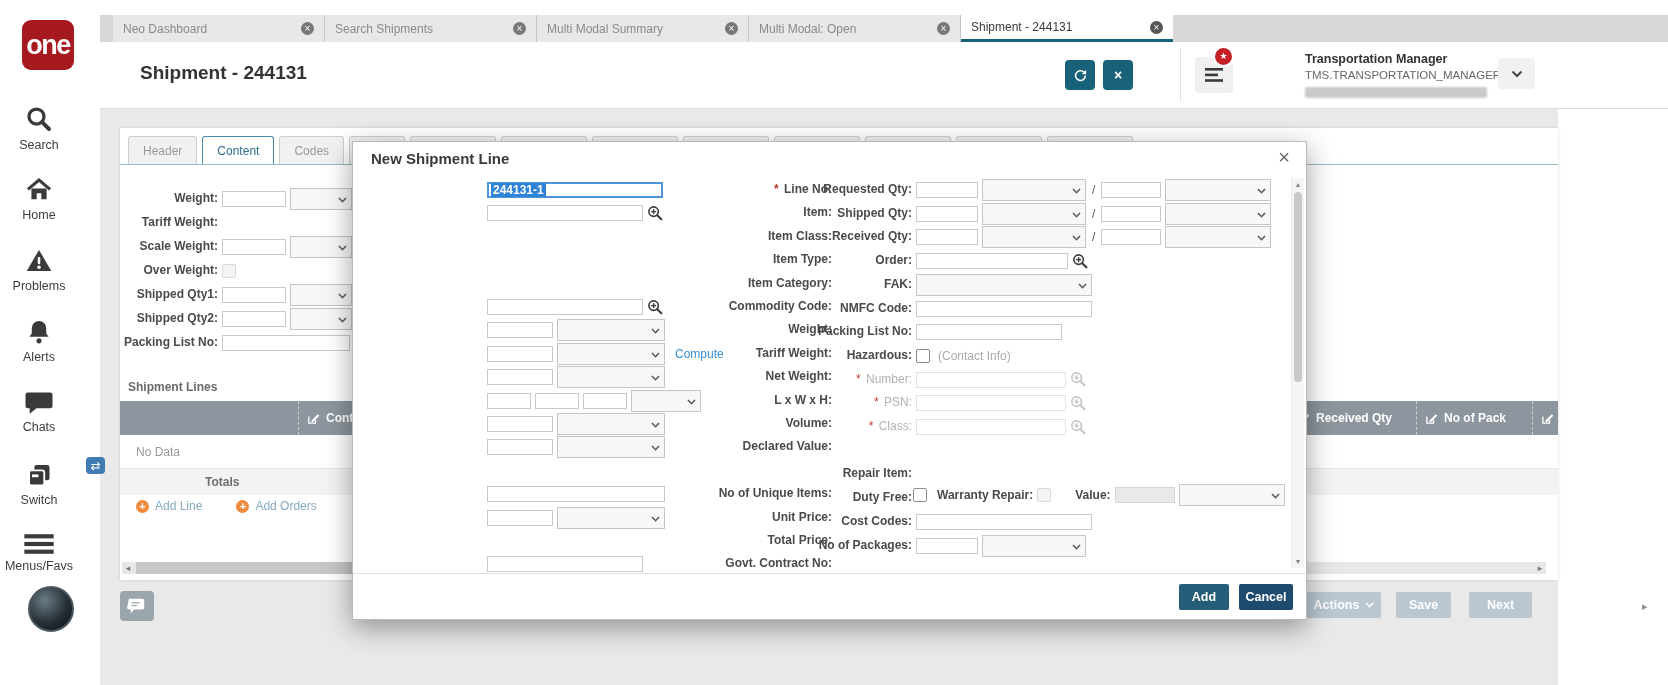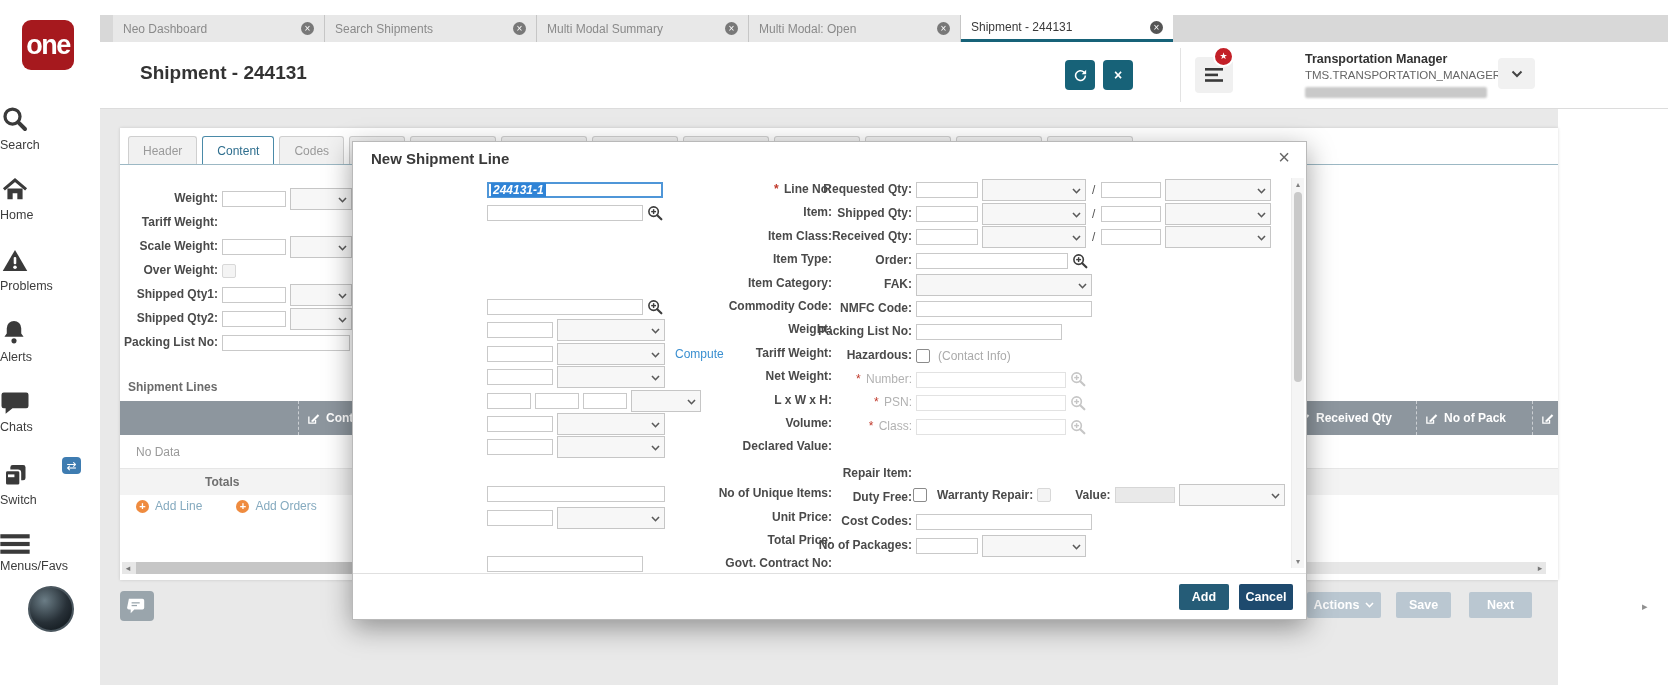--- a/index.html
+++ b/index.html
@@ -2,21 +2,21 @@
 <html><head>
 <meta charset="utf-8">
 <style>
   html,body{margin:0;padding:0;background:#cfcfcf;}
   .stage{position:relative;width:1668px;height:685px;background:#fff;overflow:hidden;
          font-family:"Liberation Sans",sans-serif;font-size:12px;color:#3c3c3c;}
   
   .sidebar{position:absolute;left:0;top:0;width:100px;height:685px;background:#fff;z-index:6;}
   .logo{position:absolute;left:22px;top:20px;width:52px;height:50px;background:#a6191e;border-radius:9px;
         color:#fff;display:flex;align-items:center;justify-content:center;font-size:27px;font-weight:bold;letter-spacing:-1.5px;cursor:pointer;}
-  .side-item{position:absolute;left:0;width:78px;color:#3d3d3d;cursor:pointer;}
+  .side-item{position:absolute;left:0;width:78px;text-align:center;color:#3d3d3d;cursor:pointer;}
   .side-item svg{display:block;margin:0 auto;}
   .side-label{font-size:12.5px;margin-top:1px;}
   .switch-badge{position:absolute;left:62px;top:-4px;width:19px;height:17px;background:#3e7cb1;border-radius:4px;
         color:#fff;display:flex;align-items:center;justify-content:center;}
   .avatar{position:absolute;left:28px;top:586px;width:42px;height:42px;border-radius:50%;
         background:radial-gradient(circle at 35% 30%,#6b7d86,#273037 55%,#10171c 90%);border:2px solid #4a565e;cursor:pointer;}
   
   .tabbar{position:absolute;left:100px;top:15px;width:1568px;height:27px;background:#d8d8d8;display:flex;
         padding-left:13px;box-sizing:border-box;z-index:5;}
   .mtab{width:212px;display:flex;align-items:center;gap:6px;padding:0 10px;box-sizing:border-box;background:#e8e8e8;
@@ -52,21 +52,21 @@
   .ptab.active{background:#fff;border-color:#4a8aa8;color:#2e6e8e;z-index:2;}
   .ptab.ghost{width:56px;}
   .ptabline{position:absolute;left:0;top:36px;width:1438px;border-top:1px solid #9cb8c4;}
   
   .f-row{position:absolute;left:0;width:100%;height:22px;}
   .f-label{position:absolute;top:3px;font-weight:bold;color:#4a4a4a;white-space:nowrap;}
   .f-row.rdis .f-label{color:#b2b2b2;font-weight:normal;}
   .req{color:#c0392b;margin-right:2px;}
   .f-comps{position:absolute;top:0;height:22px;display:flex;align-items:center;gap:4px;}
   .c-input{height:16px;border:1px solid #c9c9c9;background:#fff;box-sizing:border-box;display:flex;align-items:center;
-        padding:6px 2px;flex:none;font-style:italic;}
+        padding:6px 2px;flex:none;}
   .c-input.focus{border:2px solid #4f96d8;}
   .c-input.dis{border-color:#e2e2e2;}
   .c-input.filled{background:#e9e9e9;border-color:#d6d6d6;}
   .sel{background:#2f83d6;color:#fff;padding:0 2px;font-weight:bold;}
   .c-select{height:22px;border:1px solid #c6c6c6;background:#f7f7f7;box-sizing:border-box;display:flex;align-items:center;
         justify-content:flex-end;padding-right:4px;flex:none;cursor:pointer;}
   .c-select.dis{opacity:.5;}
   .c-check{width:14px;height:14px;border:1px solid #8b8b8b;background:#fff;border-radius:2px;box-sizing:border-box;flex:none;cursor:pointer;}
   .c-check.dis{border-color:#d8d8d8;background:#f4f4f4;cursor:default;}
   .c-slash{color:#555;margin:0 2px;}

